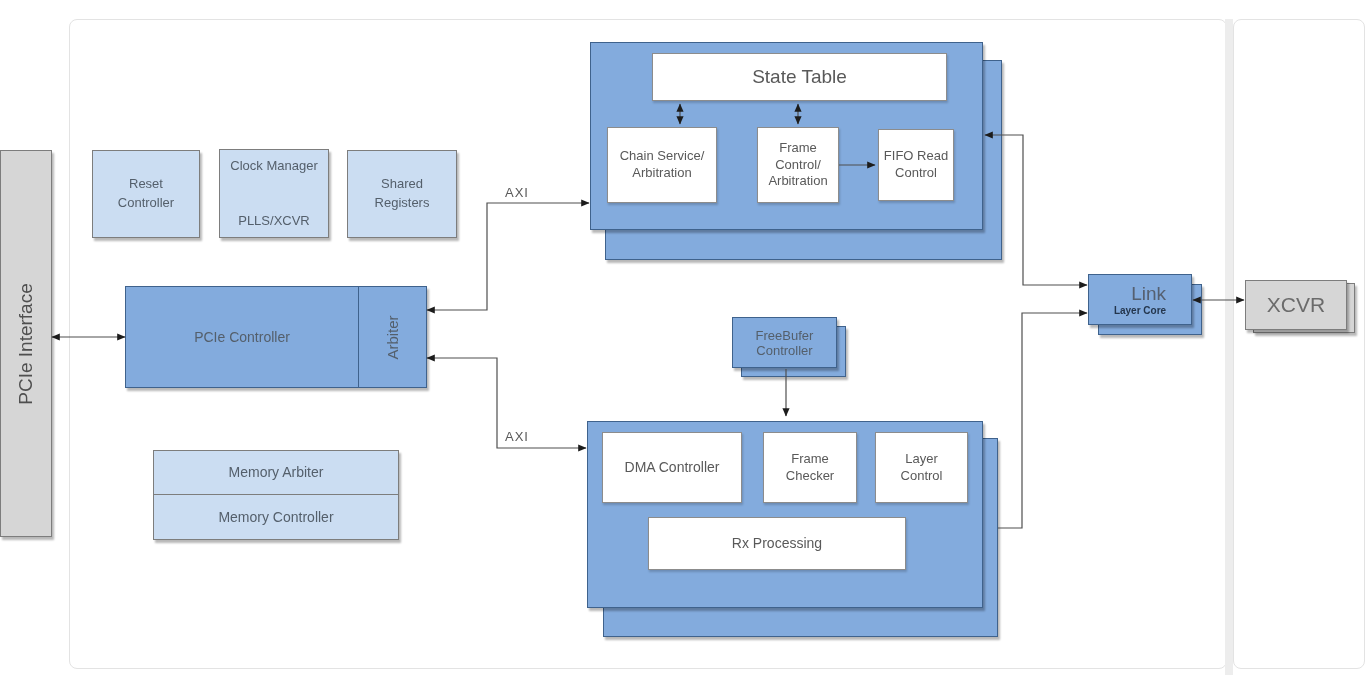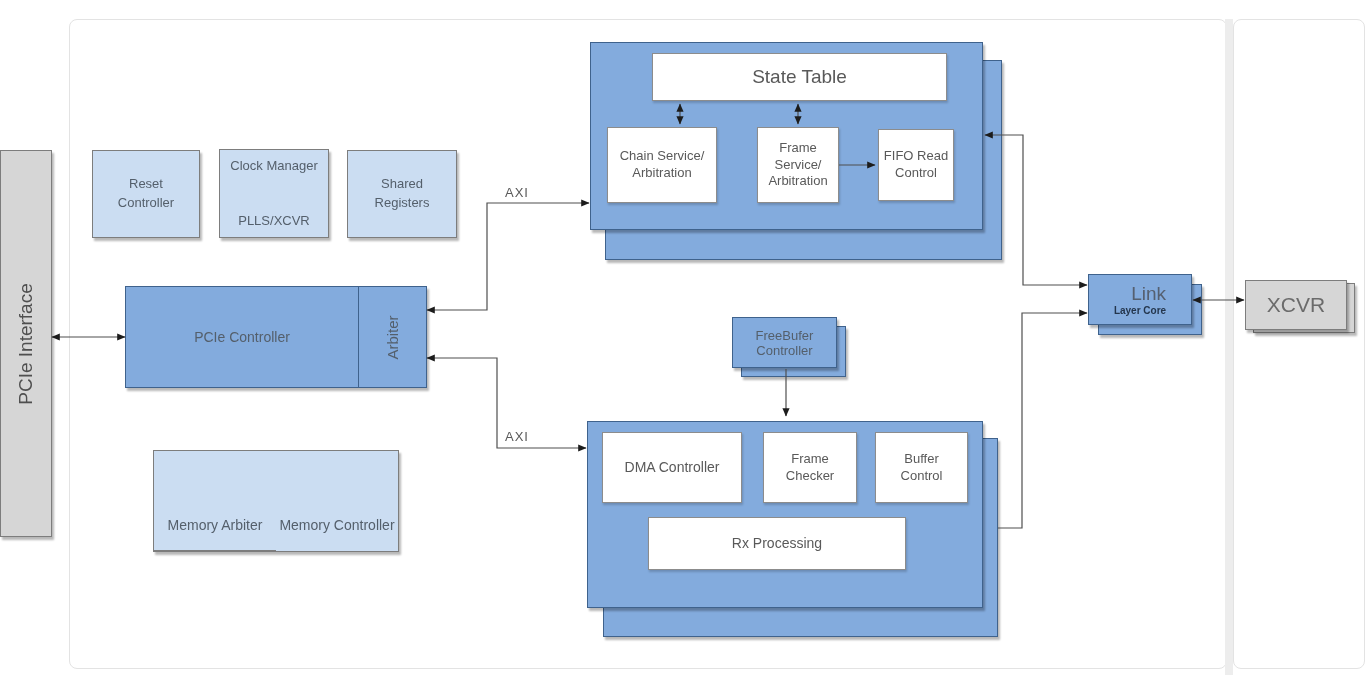--- a/index.html
+++ b/index.html
@@ -69,21 +69,21 @@
 
   <div class="blk blue z2" style="left:125px;top:286px;width:302px;height:102px;padding:0;">
     <div style="width:233px;height:100%;display:flex;align-items:center;justify-content:center;border-right:1.5px solid var(--block-blue-border);box-sizing:border-box;">
       <span style="font-size:14px;">PCIe Controller</span>
     </div>
     <div style="flex:1;height:100%;display:flex;align-items:center;justify-content:center;">
       <span class="vtext" style="font-size:15px;">Arbiter</span>
     </div>
   </div>
 
-  <div class="blk light z2" style="left:153px;top:450px;width:246px;height:102px;flex-direction:row;padding:0;font-size:14px;align-items:flex-end;">
+  <div class="blk light z2" style="left:153px;top:450px;width:246px;height:90px;flex-direction:column;padding:0;font-size:14px;">
     <div style="width:100%;height:51px;display:flex;align-items:center;justify-content:center;border-bottom:1.5px solid var(--box-border-gray);box-sizing:border-box;">
       <span>Memory Arbiter</span>
     </div>
     <div style="width:100%;height:51px;display:flex;align-items:center;justify-content:center;">
       <span>Memory Controller</span>
     </div>
   </div>
 
   <div class="blk blue-back z1" style="left:605px;top:60px;width:397px;height:200px;"></div>
   <div class="block-title" style="left:605px;top:230px;width:397px;height:30px;">Tx Block</div>
@@ -95,21 +95,21 @@
   </div>
   <div class="blk white-box z3" style="left:607px;top:127px;width:110px;height:76px;">
     <div class="lines">
       <span>Chain Service/</span>
       <span>Arbitration</span>
     </div>
   </div>
   <div class="blk white-box z3" style="left:757px;top:127px;width:82px;height:76px;">
     <div class="lines">
       <span>Frame</span>
-      <span>Service/</span>
+      <span>Control/</span>
       <span>Arbitration</span>
     </div>
   </div>
   <div class="blk white-box z3" style="left:878px;top:129px;width:76px;height:72px;">
     <div class="lines">
       <span>FIFO Read</span>
       <span>Control</span>
     </div>
   </div>
 
@@ -131,21 +131,21 @@
     <span>DMA Controller</span>
   </div>
   <div class="blk white-box z3" style="left:763px;top:432px;width:94px;height:71px;">
     <div class="lines">
       <span>Frame</span>
       <span>Checker</span>
     </div>
   </div>
   <div class="blk white-box z3" style="left:875px;top:432px;width:93px;height:71px;">
     <div class="lines">
-      <span>Buffer</span>
+      <span>Layer</span>
       <span>Control</span>
     </div>
   </div>
   <div class="blk white-box z3" style="left:648px;top:517px;width:258px;height:53px;font-size:14px;">
     <span>Rx Processing</span>
   </div>
 
   <div class="blk blue-back z1" style="left:1098px;top:284px;width:104px;height:51px;"></div>
   <div class="dots" style="left:1164px;top:320px;width:34px;font-size:14px;letter-spacing:2px;">...</div>
   <div class="blk blue z2" style="left:1088px;top:274px;width:104px;height:51px;text-align:right;">

